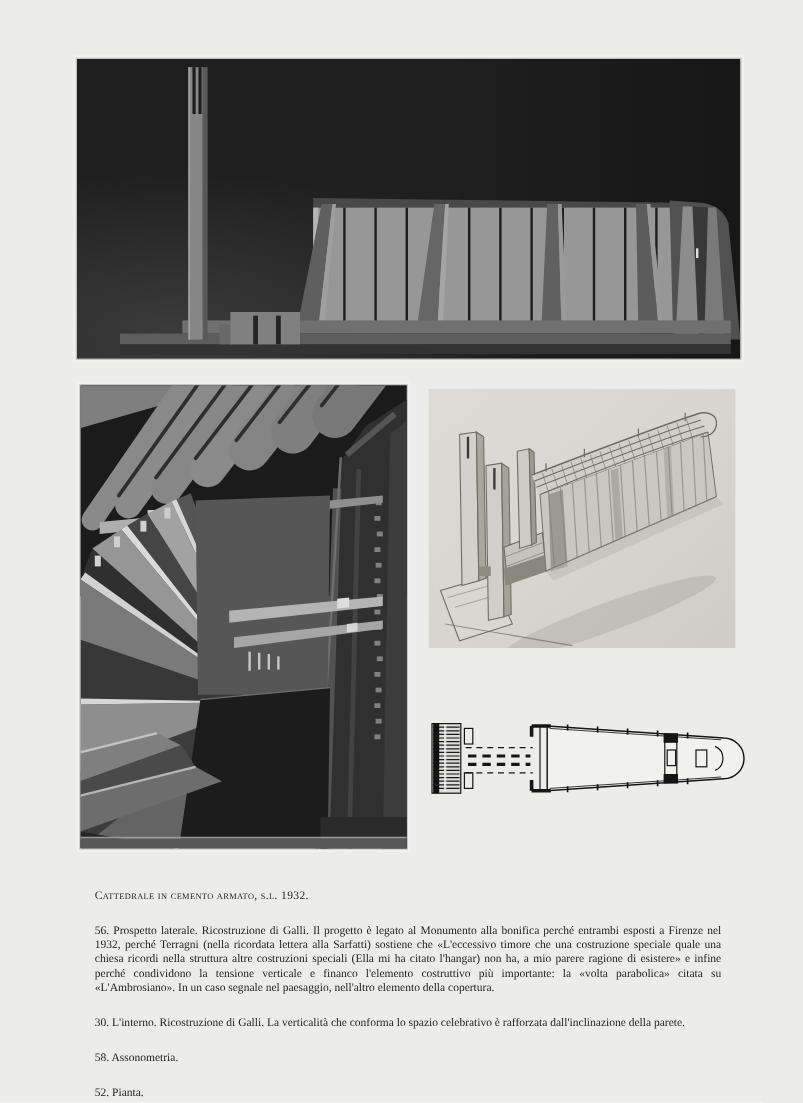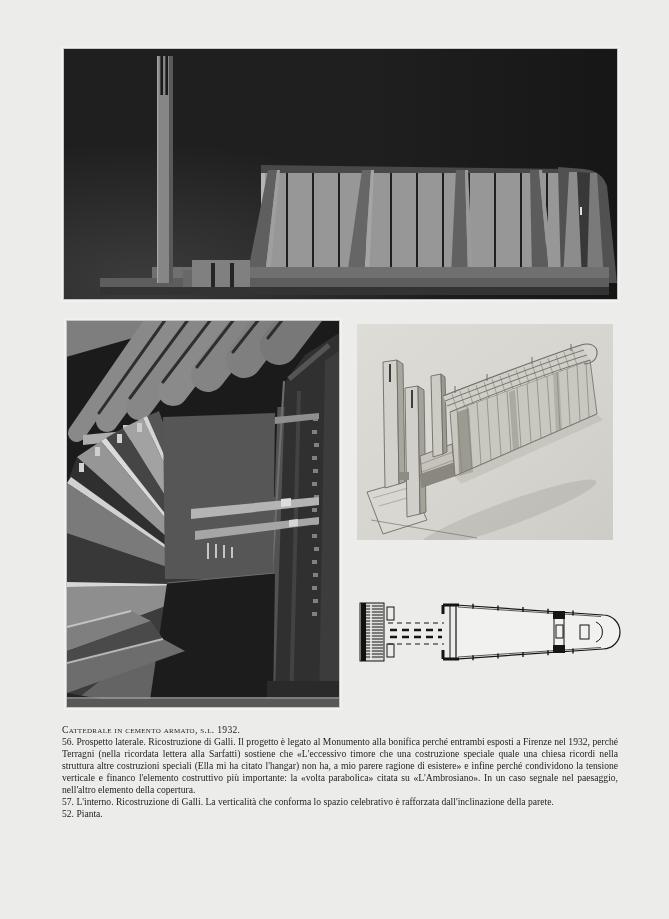--- a/index.html
+++ b/index.html
@@ -14,21 +14,21 @@
   .fig-interior { left:66px;  top:320px; width:272px; height:386px; }
   .fig-sketch   { left:357px; top:324px; width:256px; height:216px; }
   .fig-plan     { left:358px; top:597px; width:266px; height:70px;  }
   svg { display:block; }
 
   .caption {
     position:absolute; left:62px; top:724px; width:556px;
     color:#1d1d1d; font-size:9.6px; line-height:12px;
     text-align:justify;
   }
-  .caption p { margin:0; }
+  .caption p { margin:17px; }
   .caption-title {
     font-variant:small-caps; letter-spacing:.3px; text-align:left;
   }
 </style>
 </head>
 <body>
 
 <div class="page">
 
   <figure class="fig-top framed">
@@ -365,17 +365,18 @@
 
         <rect x="222" y="28" width="9" height="14" stroke-width="1"></rect>
         <path d="M238,25 A11,11 0 0 1 238,45" stroke-width="1"></path>
       </g>
     </svg>
   </figure>
 
   <div class="caption">
     <p class="caption-title">Cattedrale in cemento armato, s.l. 1932.</p>
     <p>56. Prospetto laterale. Ricostruzione di Galli. Il progetto è legato al Monumento alla bonifica perché entrambi esposti a Firenze nel 1932, perché Terragni (nella ricordata lettera alla Sarfatti) sostiene che «L'eccessivo timore che una costruzione speciale quale una chiesa ricordi nella struttura altre costruzioni speciali (Ella mi ha citato l'hangar) non ha, a mio parere ragione di esistere» e infine perché condividono la tensione verticale e financo l'elemento costruttivo più importante: la «volta parabolica» citata su «L'Ambrosiano». In un caso segnale nel paesaggio, nell'altro elemento della copertura.</p>
-    <p>57. L'interno. Ricostruzione di Galli. La verticalità che conforma lo spazio celebrativo è rafforzata dall'inclinazione della parete.</p>
+    <p>30. L'interno. Ricostruzione di Galli. La verticalità che conforma lo spazio celebrativo è rafforzata dall'inclinazione della parete.</p>
+    <p>58. Assonometria.</p>
     <p>52. Pianta.</p>
   </div>
 
 </div>
 
 </body></html>

